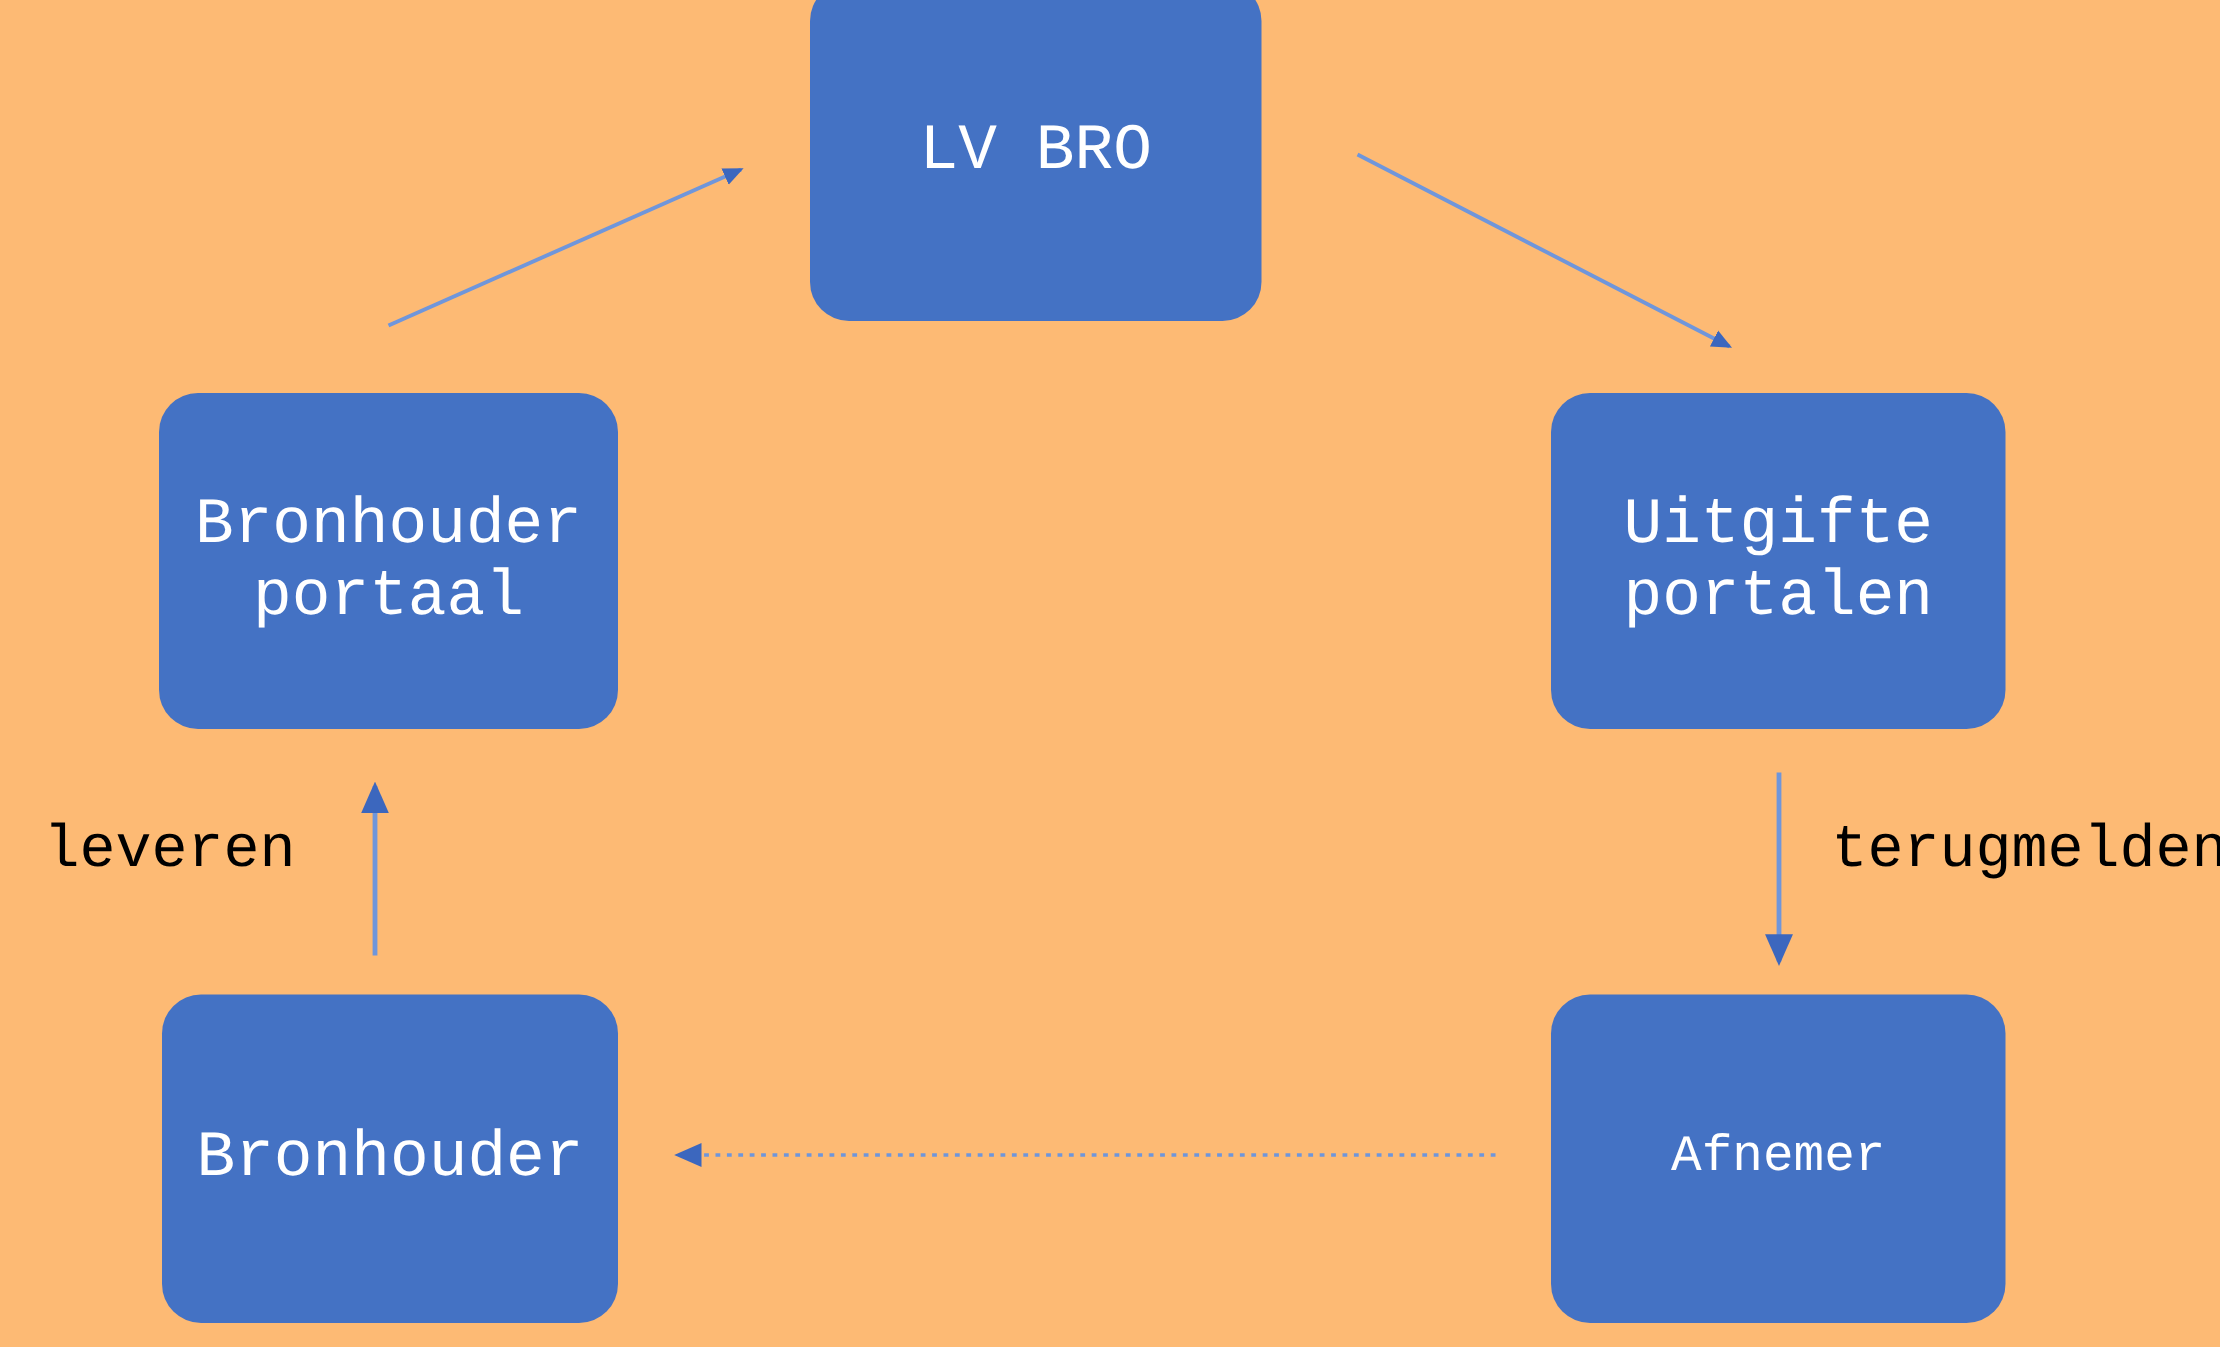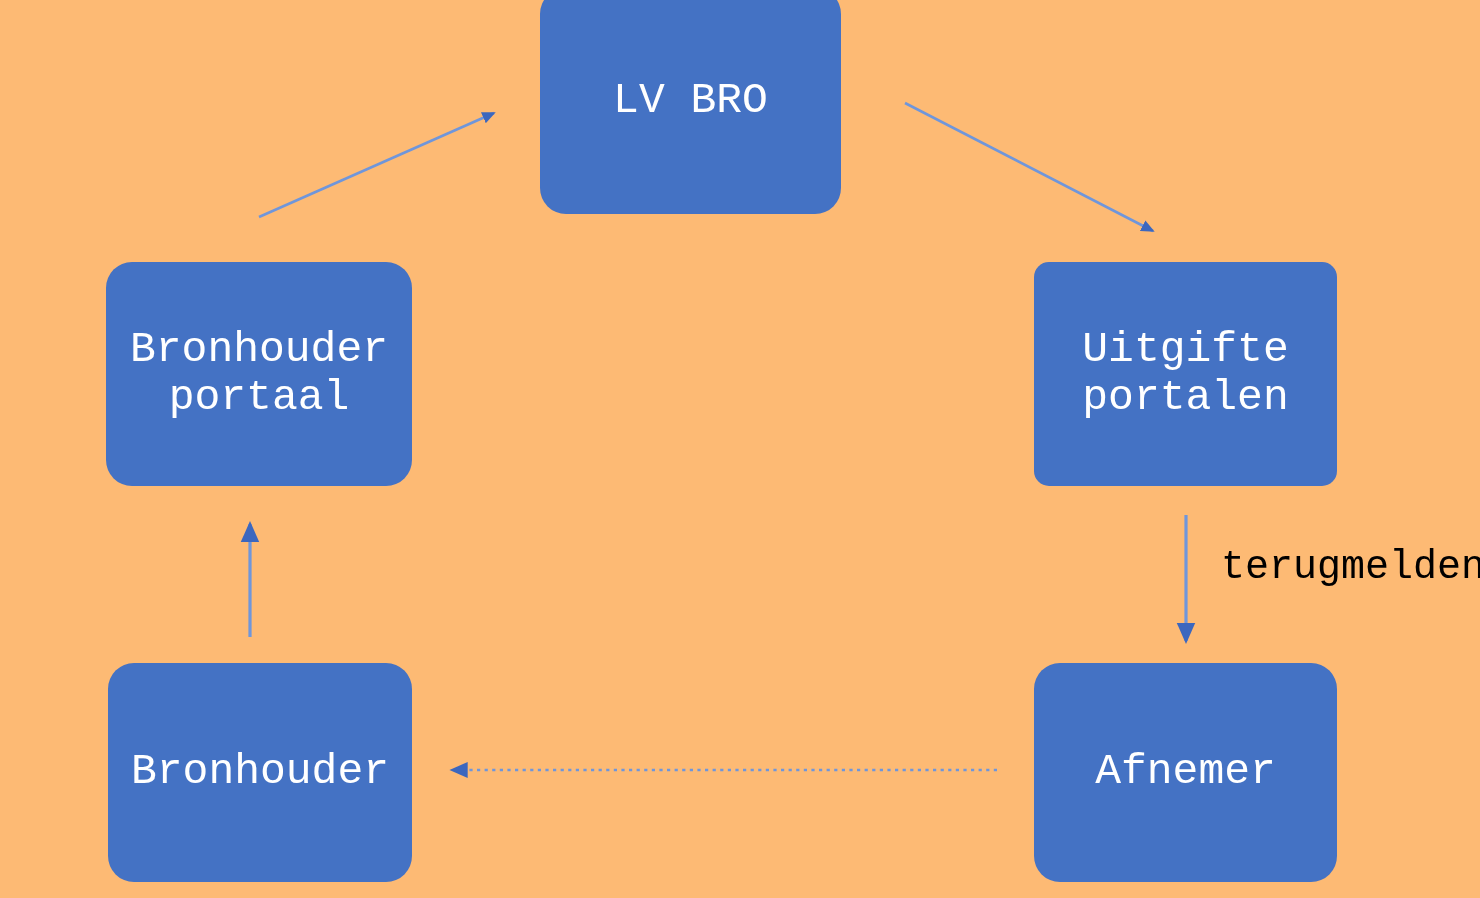--- a/index.html
+++ b/index.html
@@ -42,35 +42,34 @@
     width: 306px;
     height: 224px;
     font-size: 43px;
   }
   #node-uitgifte-portalen {
     left: 1034px;
     top: 262px;
     width: 303px;
     height: 224px;
     font-size: 43px;
-    border-radius: 15px;
   }
   #node-bronhouder {
     left: 108px;
     top: 663px;
     width: 304px;
     height: 219px;
     font-size: 43px;
   }
   #node-afnemer {
     left: 1034px;
     top: 663px;
     width: 303px;
     height: 219px;
-    font-size: 43px;
+    font-size: 34px;
   }
   .edge-label {
     position: absolute;
     color: #000000;
     font-size: 40px;
     white-space: nowrap;
   }
   #label-leveren {
     left: 29px;
     top: 545px;
@@ -126,17 +125,18 @@
   <div class="node" id="node-bronhouder-portaal">Bronhouder
 portaal</div>
 
   <div class="node" id="node-uitgifte-portalen">Uitgifte
 portalen</div>
 
   <div class="node" id="node-bronhouder">Bronhouder</div>
 
   <div class="node" id="node-afnemer">Afnemer</div>
 
+  <div class="edge-label" id="label-leveren">leveren</div>
 
   <div class="edge-label" id="label-raadplegen">terugmelden</div>
 
 
 </div>
 
 </body></html>

